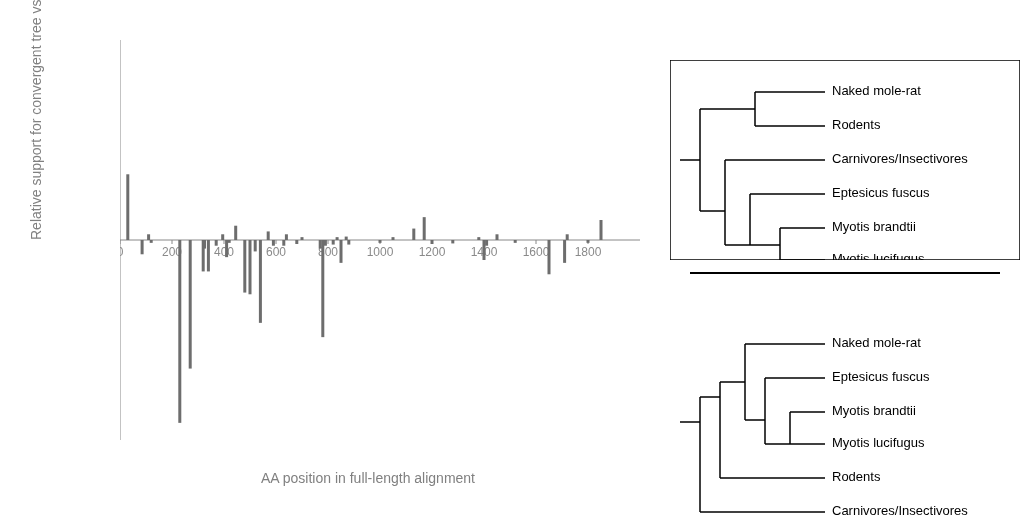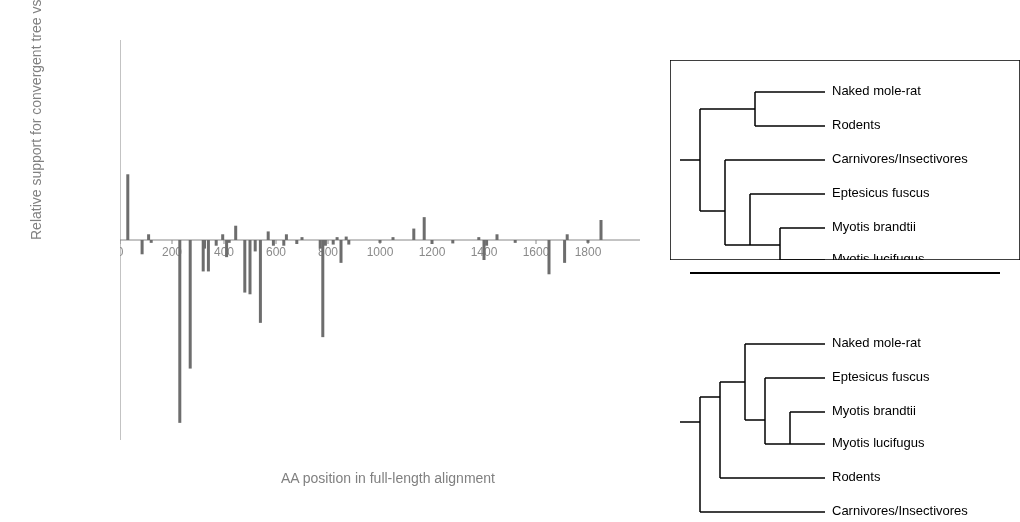--- a/index.html
+++ b/index.html
@@ -52,21 +52,21 @@
     left: 28px;
     top: 240px;
     transform: rotate(-90deg);
     transform-origin: left top;
     font-size: 14px;
     color: #808080;
     white-space: nowrap;
   }
   .x-axis-title {
     position: absolute;
-    left: 128px;
+    left: 108px;
     top: 470px;
     width: 520px;
     text-align: center;
     font-size: 14px;
     color: #808080;
   }
 
   
   .tree-svg {
     position: absolute;

